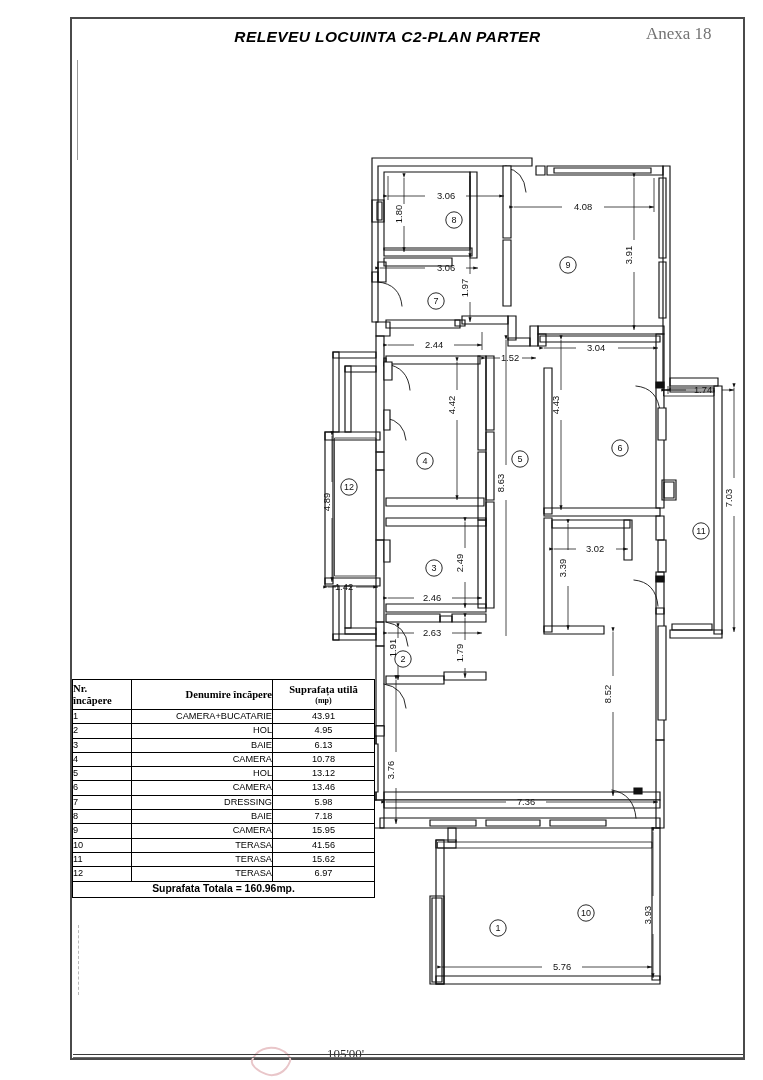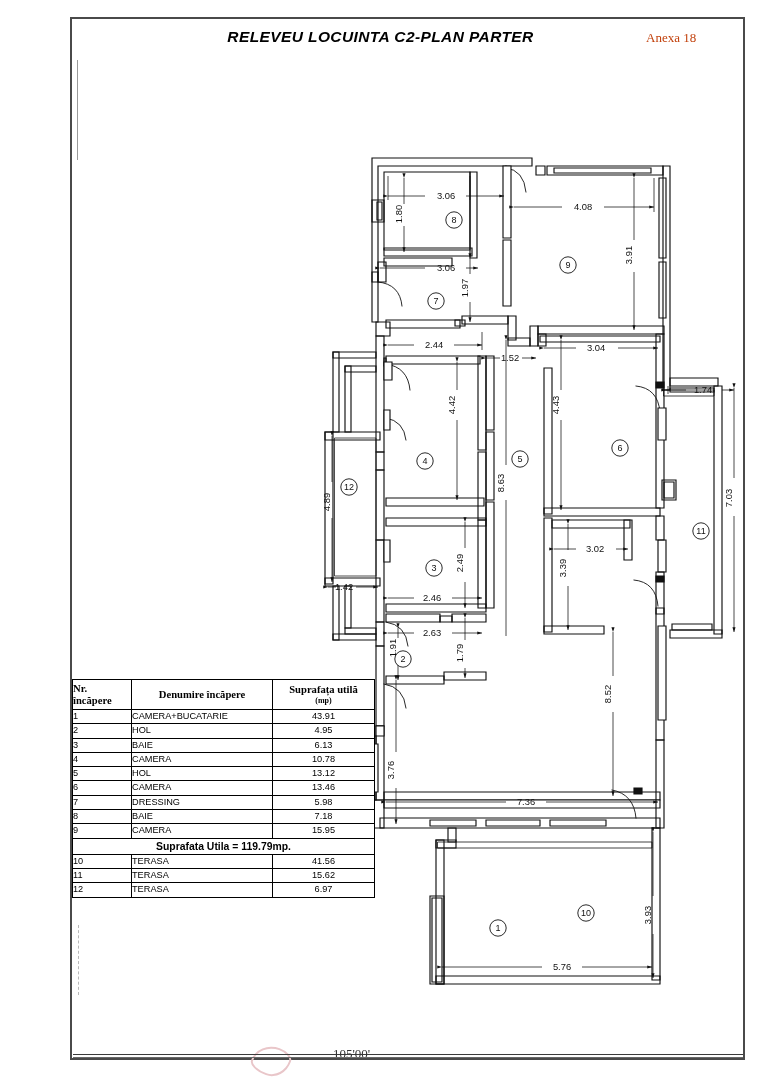--- a/index.html
+++ b/index.html
@@ -10,45 +10,45 @@
   
   #frame{position:absolute;left:70px;top:17px;width:675px;height:1043px;
          border:2px solid #4a4a4a;box-sizing:border-box;}
   #frame-inner-left{position:absolute;left:77px;top:60px;width:1px;height:100px;
         background:#9a9a9a;}
   #frame-dash{position:absolute;left:78px;top:925px;width:1px;height:70px;
         background:transparent;
         border-left:1px dashed #b9b9b9;}
 
   
-  #title{position:absolute;left:8px;top:28px;width:745px;text-align:center;
+  #title{position:absolute;left:15px;top:28px;width:745px;text-align:center;
          font-weight:bold;font-style:italic;font-size:15.5px;letter-spacing:.4px;
          color:#000;}
-  #anexa{position:absolute;left:646px;top:30px;font-family:"Liberation Serif",serif;
-         font-size:13px;color:#c2410c;}
+  #anexa{position:absolute;left:646px;top:24px;font-family:"Liberation Serif",serif;
+         font-size:17px;color:#737373;}
 
   
   #bot-line1{position:absolute;left:73px;top:1054px;width:670px;height:1px;background:#3a3a3a;}
   #bot-line2{position:absolute;left:73px;top:1057px;width:670px;height:1px;background:#6a6a6a;}
   #bot-text{position:absolute;left:327px;top:1046px;font-family:"Liberation Serif",serif;
-            font-size:13px;color:#333;overflow:hidden;height:12px;margin-left:6px;}
+            font-size:13px;color:#333;overflow:hidden;height:12px;}
   #bot-swoosh{position:absolute;left:252px;top:1046px;width:34px;height:26px;
             border:2.5px solid #e9c6c9;border-radius:60% 40% 50% 50%/70% 30% 70% 30%;
             transform:rotate(20deg);}
 
   
   #schedule{position:absolute;left:72px;top:679px;width:303px;
             border-collapse:collapse;font-size:9.2px;background:#fff;}
   #schedule td,#schedule th{border:1px solid #000;padding:0;height:13.3px;
             line-height:13.3px;color:#000;}
   #schedule .hdr{font-family:"Liberation Serif",serif;font-weight:bold;
             text-align:center;font-size:10.6px;height:29px;line-height:12px;}
   #schedule .hdr small{font-size:8px;font-weight:bold;display:block;line-height:9px;}
   #schedule .c-nr{width:58px;text-align:left;}
-  #schedule .c-nm{width:140px;padding-left:0;}
+  #schedule .c-nm{width:140px;padding-left:0;text-align:right;}
   #schedule .c-ar{width:101px;text-align:center;}
   #schedule .sumrow td{text-align:center;font-weight:bold;font-size:10.4px;height:15px;}
 
   
   #plan{position:absolute;left:300px;top:140px;width:450px;height:885px;}
   #plan svg{display:block;}
 </style>
 </head>
 <body>
 
@@ -430,37 +430,37 @@
         <tr>
           <td class="c-nr">8</td>
           <td class="c-nm">BAIE</td>
           <td class="c-ar">7.18</td>
         </tr>
         <tr>
           <td class="c-nr">9</td>
           <td class="c-nm">CAMERA</td>
           <td class="c-ar">15.95</td>
         </tr>
-        <tr class="sumrow">
-          <td colspan="3">Suprafata Utila = 119.79mp.</td>
-        </tr>
         <tr>
           <td class="c-nr">10</td>
           <td class="c-nm">TERASA</td>
           <td class="c-ar">41.56</td>
         </tr>
         <tr>
           <td class="c-nr">11</td>
           <td class="c-nm">TERASA</td>
           <td class="c-ar">15.62</td>
         </tr>
         <tr>
           <td class="c-nr">12</td>
           <td class="c-nm">TERASA</td>
           <td class="c-ar">6.97</td>
+        </tr>
+        <tr class="sumrow">
+          <td colspan="3">Suprafata Totala = 160.96mp.</td>
         </tr>
       </tbody>
   </table>
 
   <div id="bot-swoosh"></div>
   <div id="bot-line1"></div>
   <div id="bot-text">105'00'</div>
   <div id="bot-line2"></div>
 
 </div>

